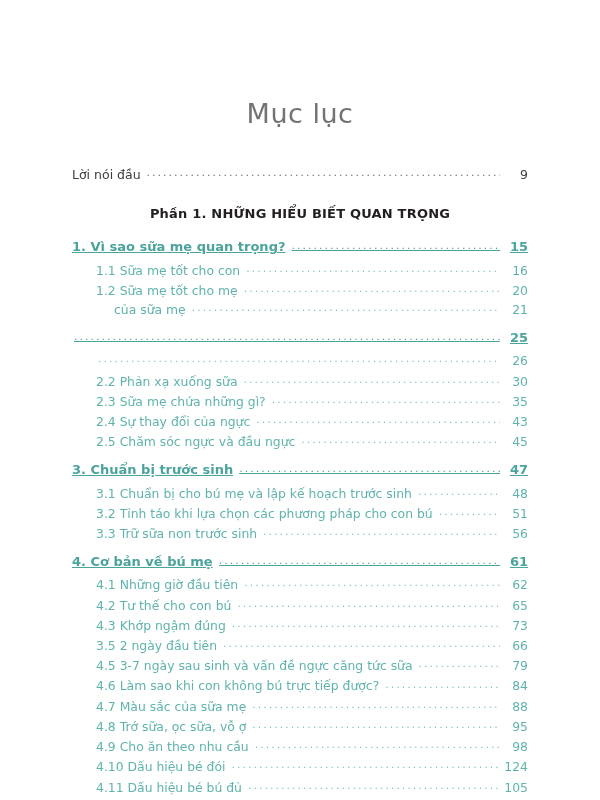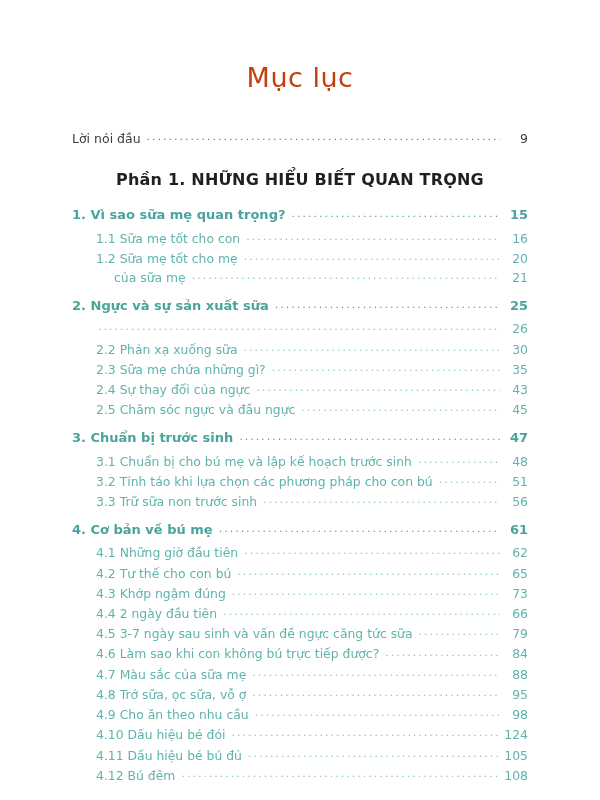--- a/index.html
+++ b/index.html
@@ -19,24 +19,24 @@
     width: 600px;
     height: 800px;
     box-sizing: border-box;
     padding: 0 72px;
     position: relative;
   }
   .toc-title {
     text-align: center;
     font-size: 27px;
     font-weight: 400;
-    color: #c2410c;
+    color: #737373;
     letter-spacing: 0.5px;
     margin: 0;
-    padding-top: 62px;
+    padding-top: 98px;
     font-family: "DejaVu Sans", sans-serif;
   }
   .toc-body {
     margin-top: 36px;
   }
   .row {
     display: flex;
     align-items: center;
     font-size: 12.5px;
     line-height: 1.55;
@@ -70,33 +70,34 @@
     color: #3b3d3e;
     font-size: 12.5px;
     margin-bottom: 22px;
   }
   .row.front .page-num { color: #3b3d3e; }
 
   
   .part-heading {
     text-align: center;
     font-weight: bold;
-    font-size: 16px;
+    font-size: 13px;
     color: #231f20;
     margin: 14px 0 16px 0;
     letter-spacing: 0.2px;
   }
 
   
   .row.lvl1 {
     color: #4aa39c;
     font-weight: bold;
     font-size: 13px;
     margin-top: 9px;
     margin-bottom: 3px;
+    text-decoration: underline;
   }
   .row.lvl1 .dots { color: #4aa39c; font-weight: normal; }
   .row.lvl1 .page-num { color: #4aa39c; }
 
   
   .row.lvl2 {
     color: #5fb3ac;
     font-size: 12.4px;
     padding-left: 24px;
     margin-top: 1px;
@@ -149,21 +150,20 @@
     </div>
 
 
     <div class="row cont">
       <span class="label">của sữa mẹ</span>
       <span class="dots">................................................................................................</span>
       <span class="page-num">21</span>
     </div>
 
     <div class="row lvl1">
-      <span class="label">2. Ngực và sự sản xuất sữa</span>
       <span class="dots">................................................................................................</span>
       <span class="page-num">25</span>
     </div>
 
     <div class="row lvl2">
       <span class="dots">................................................................................................</span>
       <span class="page-num">26</span>
     </div>
 
     <div class="row lvl2">
@@ -232,21 +232,21 @@
       <span class="page-num">65</span>
     </div>
 
     <div class="row lvl2">
       <span class="label">4.3 Khớp ngậm đúng</span>
       <span class="dots">................................................................................................</span>
       <span class="page-num">73</span>
     </div>
 
     <div class="row lvl2">
-      <span class="label">4.4 2 ngày đầu tiên</span>
+      <span class="label">3.5 2 ngày đầu tiên</span>
       <span class="dots">................................................................................................</span>
       <span class="page-num">66</span>
     </div>
 
     <div class="row lvl2">
       <span class="label">4.5 3-7 ngày sau sinh và vấn đề ngực căng tức sữa</span>
       <span class="dots">................................................................................................</span>
       <span class="page-num">79</span>
     </div>
 

